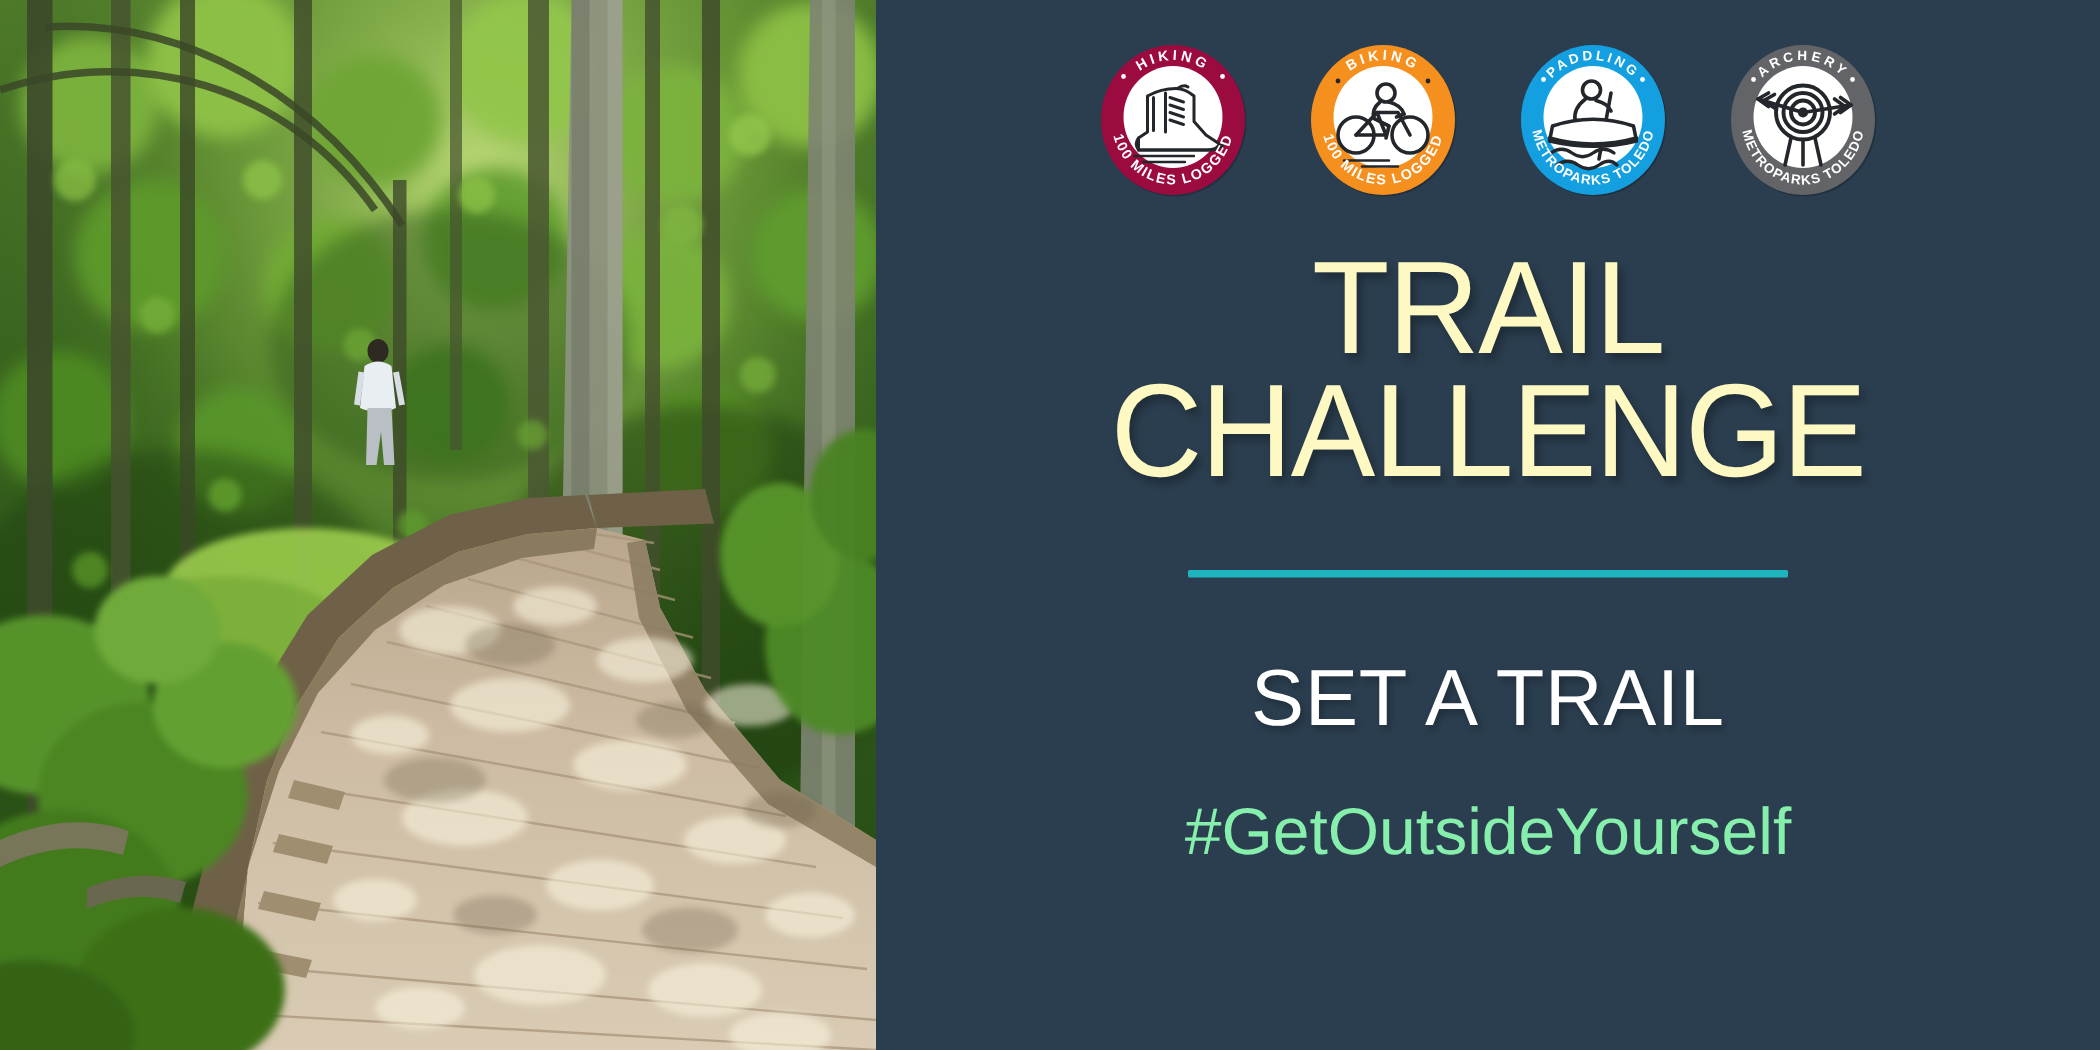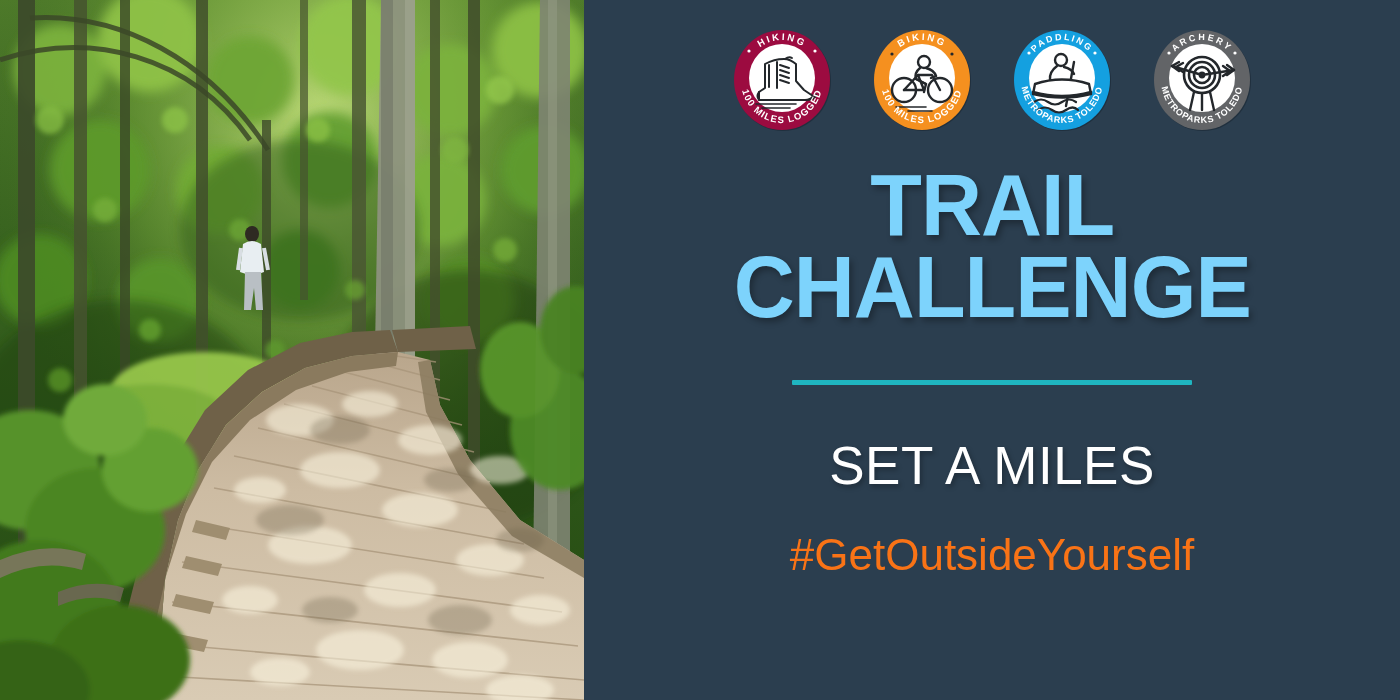--- a/index.html
+++ b/index.html
@@ -27,41 +27,41 @@
 
   
   .badges {
     display:flex; gap:20px; margin-top:18px; align-items:center; justify-content:center;
   }
   .badge { position:relative; width:120px; height:124px; }
   .badge svg { display:block; width:100%; height:100%; }
 
   
   .headline {
-    margin-top:22px; text-align:center; color:#7dd3fc;
-    font-weight:700; letter-spacing:-1px; line-height:0.93;
+    margin-top:22px; text-align:center; color:#fef9c3;
+    font-weight:400; letter-spacing:-1px; line-height:0.93;
     text-shadow:3px 4px 6px rgba(0,0,0,0.30);
     font-family:"Liberation Sans", sans-serif;
   }
   .headline .l1 { display:block; font-size:88px; transform:scaleX(0.96); }
   .headline .l2 { display:block; font-size:88px; transform:scaleX(0.96); }
 
   .divider {
     width:400px; height:5px; background:#1fb5c0; margin-top:52px; border-radius:1px;
   }
 
   .subhead {
     margin-top:52px; text-align:center; color:#ffffff;
     font-weight:400; font-size:53px; line-height:1.08; letter-spacing:0.5px;
     text-shadow:2px 3px 5px rgba(0,0,0,0.28);
   }
   .subhead span { display:block; }
 
   .hashtag {
-    margin-top:36px; color:#f97316; font-size:44px; font-weight:400;
+    margin-top:36px; color:#86efac; font-size:44px; font-weight:400;
     letter-spacing:0px;
   }
 </style>
 </head>
 <body>
 
 <div class="banner">
 
   <div class="photo">
     <svg viewBox="0 0 584 700" preserveAspectRatio="xMidYMid slice">
@@ -409,19 +409,19 @@
     </div>
 
     <div class="headline">
       <span class="l1">TRAIL</span>
       <span class="l2">CHALLENGE</span>
     </div>
 
     <div class="divider"></div>
 
     <div class="subhead">
-      <span>SET A MILES</span>
+      <span>SET A TRAIL</span>
     </div>
 
     <div class="hashtag">#GetOutsideYourself</div>
 
   </div>
 </div>
 
 </body></html>

